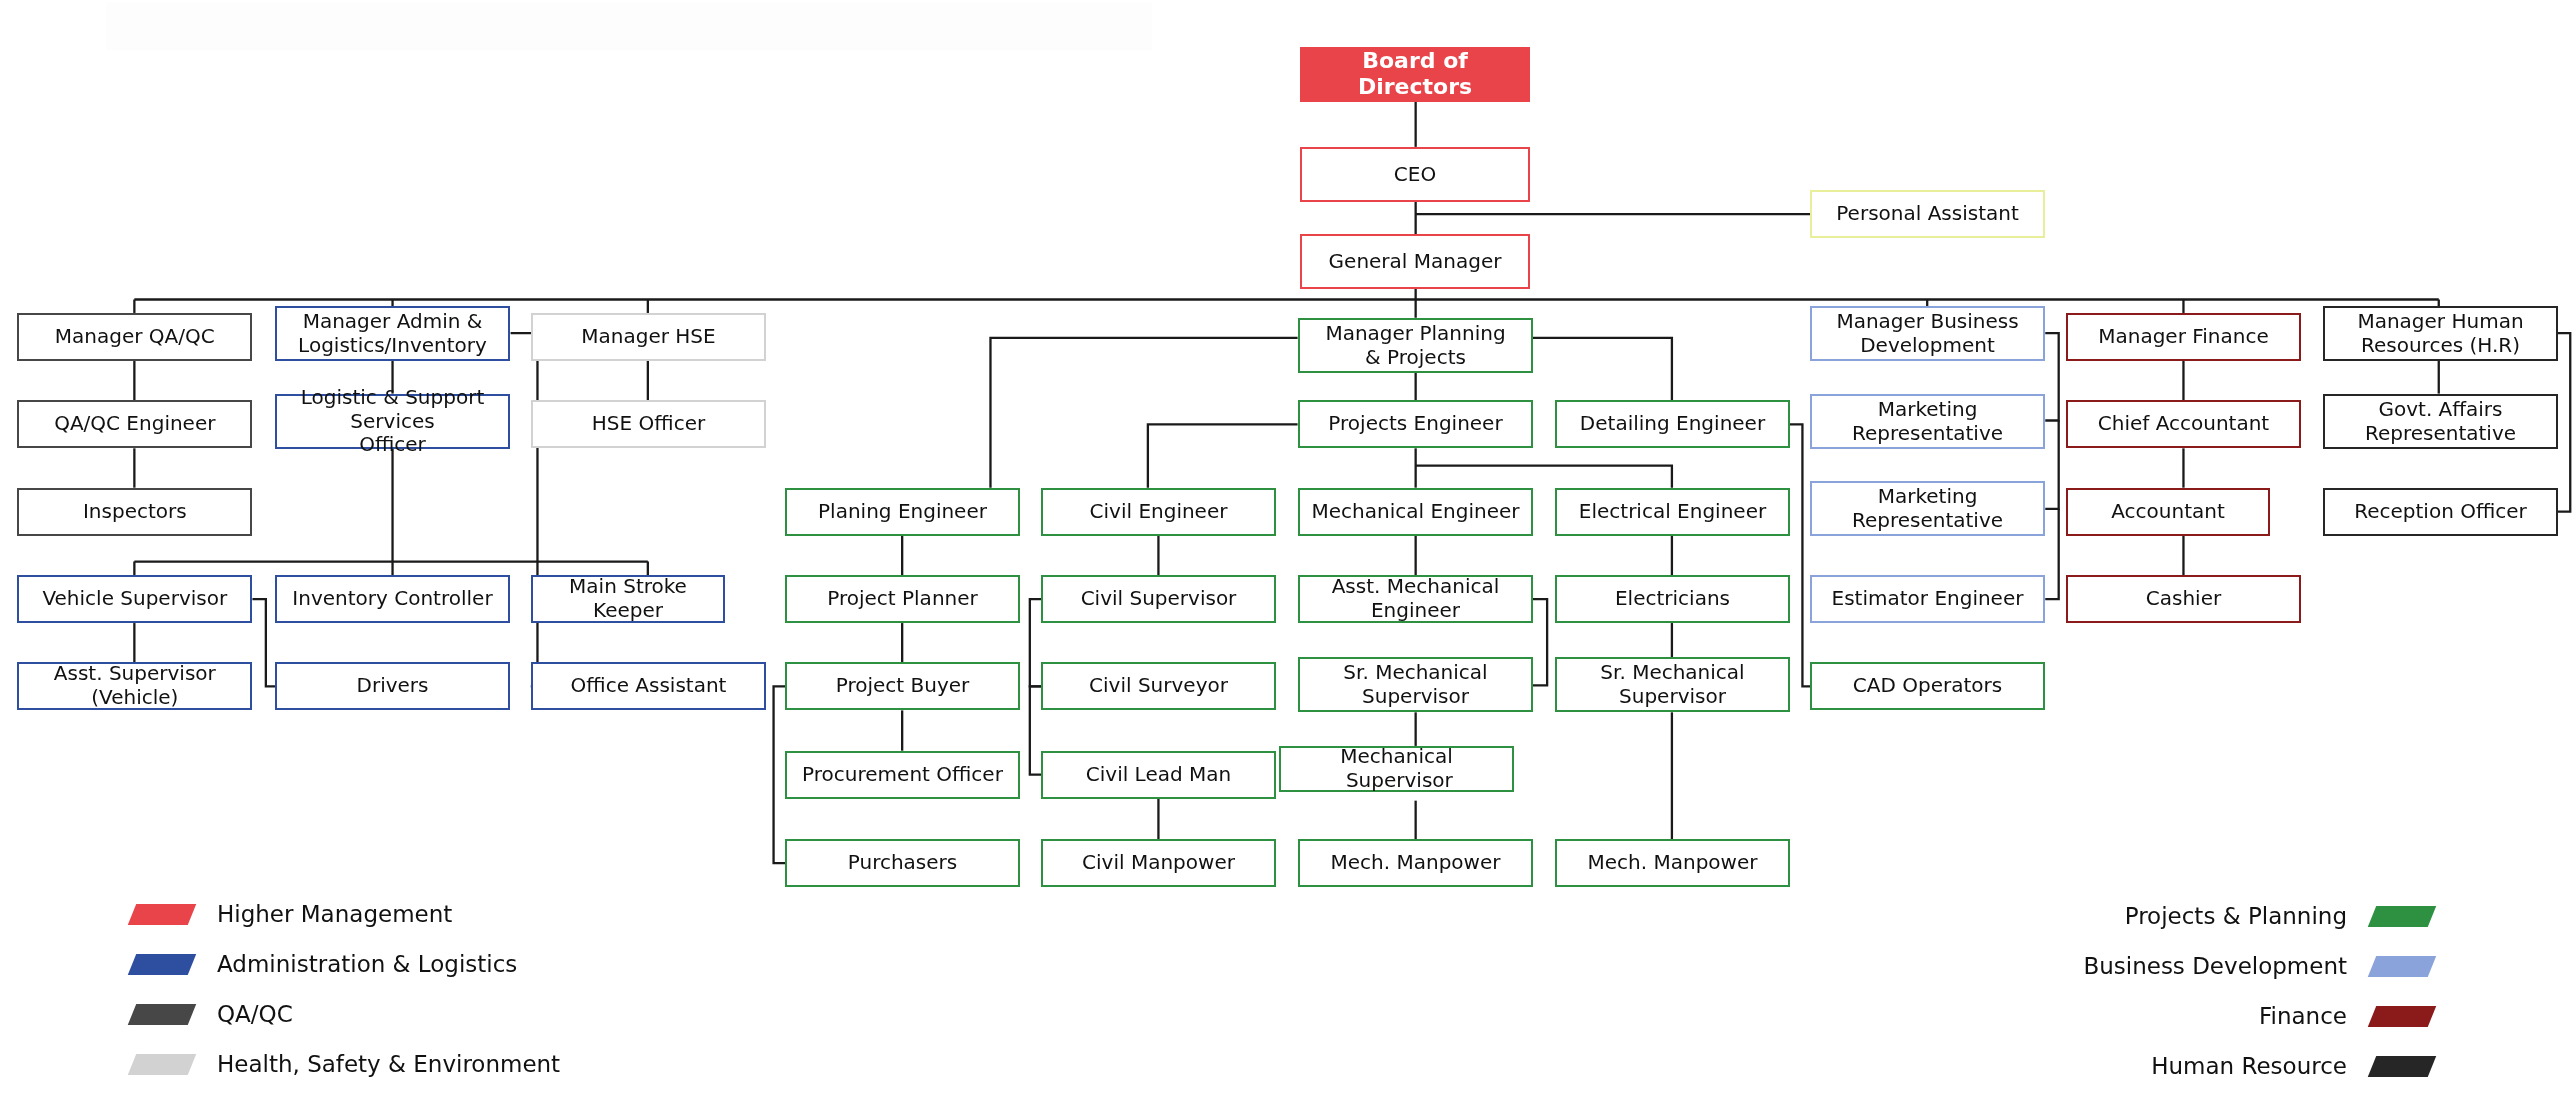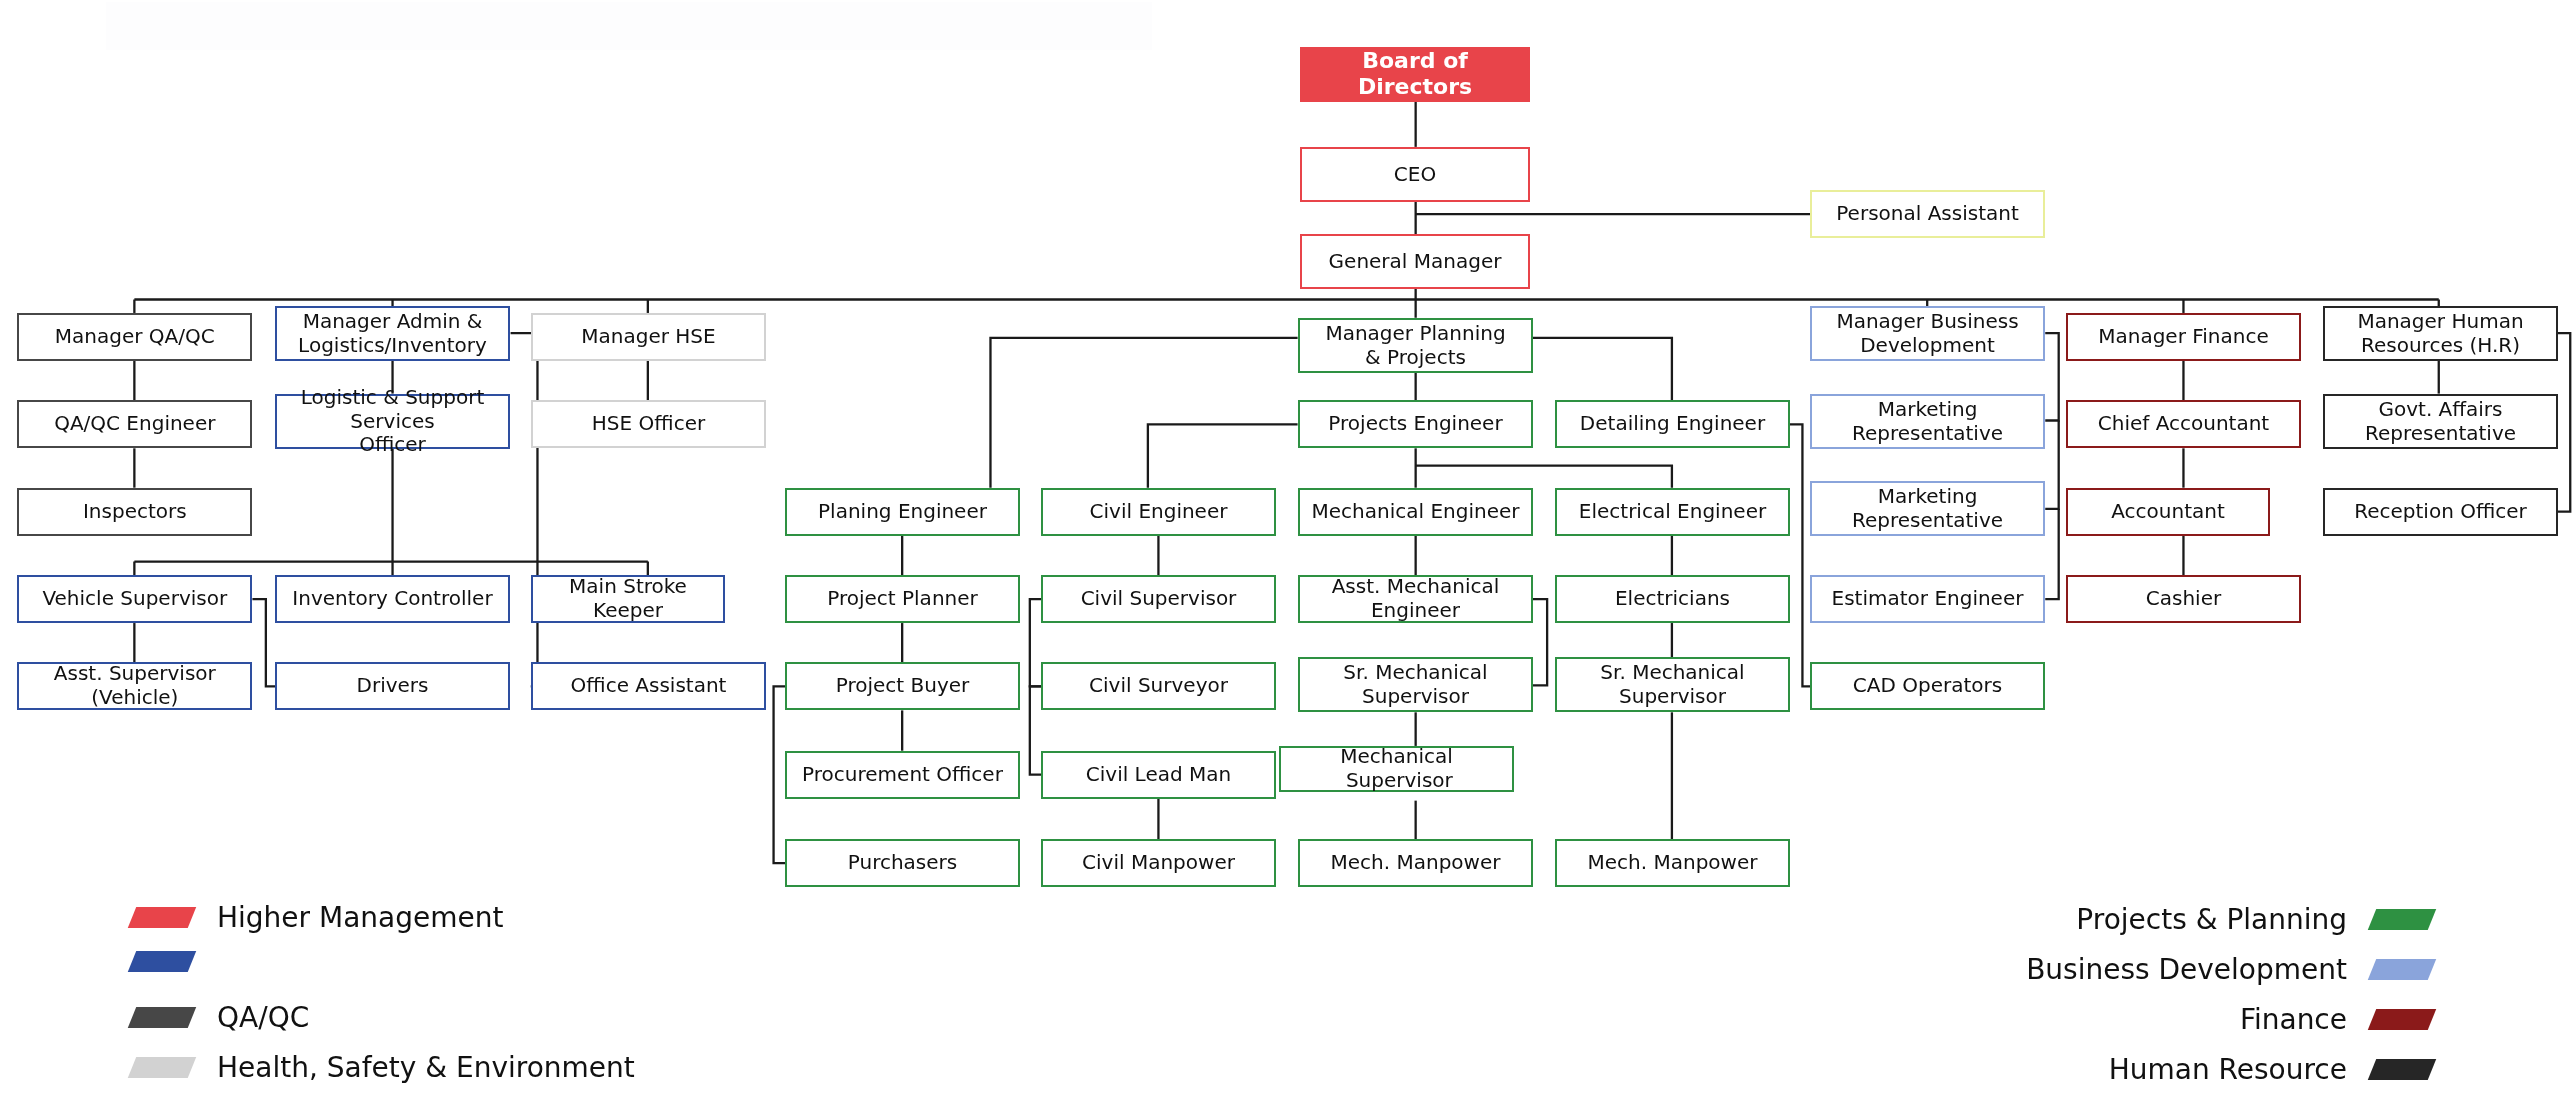--- a/index.html
+++ b/index.html
@@ -52,21 +52,21 @@
   }
   .legend-row.left{ }
   .legend-row.right{ justify-content:flex-end; }
   .swatch{
     width:60px;
     height:21px;
     flex:0 0 auto;
     transform:skewX(-22deg);
   }
   .legend-text{
-    font-size:28px;
+    font-size:23px;
     color:#111111;
     white-space:nowrap;
   }
   .legend-row.left .legend-text{ margin-left:25px; }
   .legend-row.right .legend-text{ margin-right:25px; }
   .watermark{
     position:absolute;
     left:106px;
     top:1.9px;
     width:1046px;
@@ -303,20 +303,21 @@
       </div>
     </div>
 
   <div id="legend-left-layer">
       <div class="legend-row left" style="top: 901px; left: 132px;">
         <span class="swatch" style="background: rgb(232, 68, 74);"></span>
         <span class="legend-text">Higher Management</span>
       </div>
       <div class="legend-row left" style="top: 951px; left: 132px;">
         <span class="swatch" style="background: rgb(46, 79, 160);"></span>
+        <span class="legend-text">Administration &amp; Logistics</span>
       </div>
       <div class="legend-row left" style="top: 1001px; left: 132px;">
         <span class="swatch" style="background: rgb(71, 71, 71);"></span>
         <span class="legend-text">QA/QC</span>
       </div>
       <div class="legend-row left" style="top: 1051px; left: 132px;">
         <span class="swatch" style="background: rgb(210, 210, 210);"></span>
         <span class="legend-text">Health, Safety &amp; Environment</span>
       </div>
     </div>

